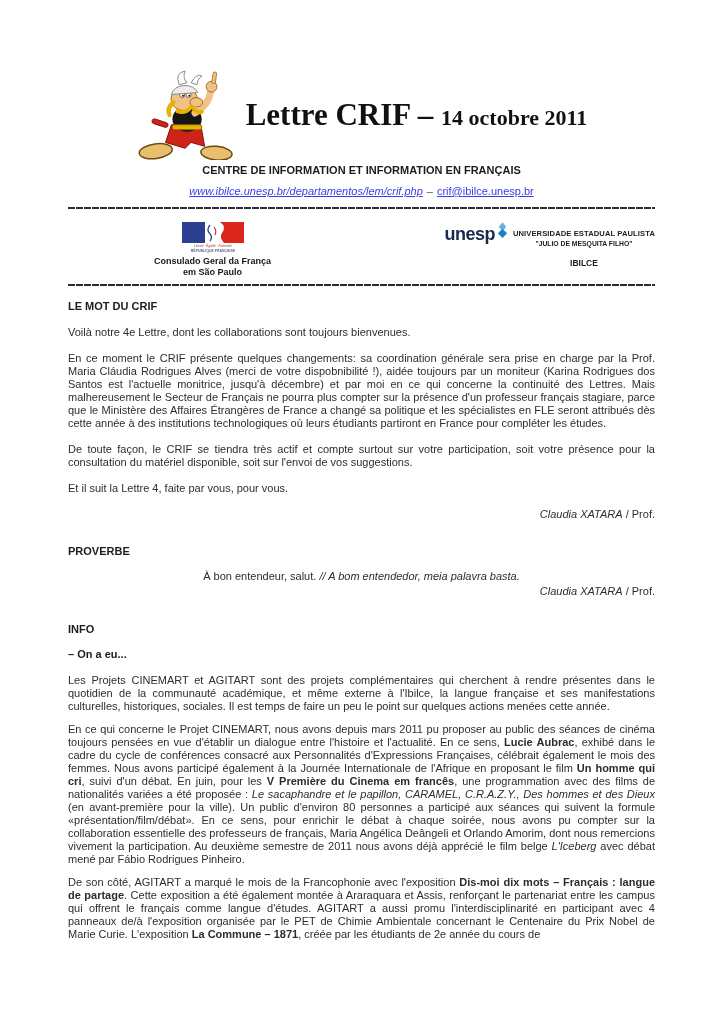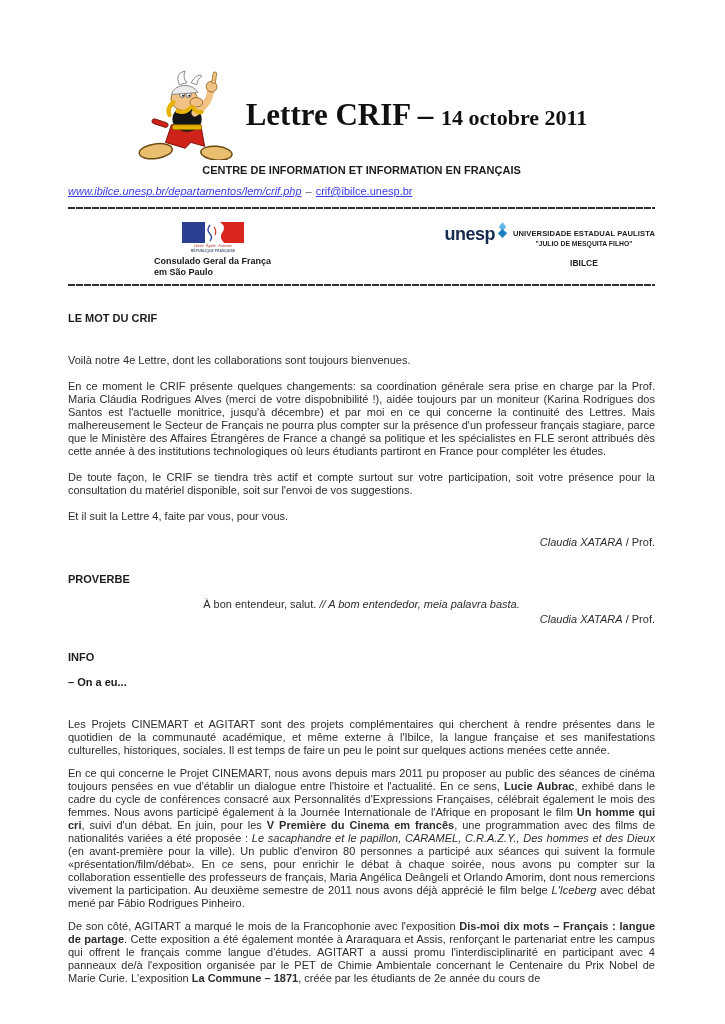--- a/index.html
+++ b/index.html
@@ -17,58 +17,58 @@
   .header-row { display: flex; justify-content: center; align-items: center; }
   .mascot { width: 108px; height: 90px; flex: 0 0 auto; }
   .doc-title {
     font-family: "Liberation Serif", serif;
     font-weight: bold; font-size: 31px;
     white-space: nowrap; margin-left: 2px; color: #111;
   }
   .doc-title .title-date { font-size: 22px; }
 
   .org-line { text-align: center; font-weight: bold; font-size: 11px; margin-top: 4px; color: #1c1c1c; }
-  .links-line { text-align: left; font-size: 11px; margin-top: 9px; }
+  .links-line { text-align: center; font-size: 11px; margin-top: 9px; }
   .links-line a { color: #3b3bea; text-decoration: underline; cursor: pointer; }
   .link-url { font-style: italic; }
   .link-sep { color: #555; margin: 0 4px; }
 
   .rule {
     height: 2px; margin-top: 10px;
     background: repeating-linear-gradient(90deg, #2e2e2e 0 6.5px, rgba(0,0,0,0) 6.5px 8px);
   }
 
   
   .logos-row { display: flex; align-items: flex-start; margin-top: 13px; height: 58px; }
   .consulate-block { margin-left: 86px; display: flex; flex-direction: column; align-items: center; }
-  .consulate-caption { font-size: 9px; font-weight: bold; line-height: 1.25; margin-top: 1px; color: #191919; }
+  .consulate-caption { font-size: 9px; font-weight: bold; line-height: 1.25; text-align: center; margin-top: 1px; color: #191919; }
   .unesp-block { margin-left: auto; }
   .unesp-top { display: flex; align-items: flex-start; }
   .unesp-word {
     font-size: 18px; font-weight: bold; letter-spacing: -0.5px;
     color: #16294e; line-height: 0.85; margin-top: 5px;
   }
   .unesp-diamond { width: 13px; height: 17px; margin-left: 1px; }
   .unesp-right { display: flex; flex-direction: column; align-items: center; margin-left: 4px; margin-top: 7px; }
   .unesp-line1 { font-size: 7.6px; font-weight: bold; color: #1d1d1d; letter-spacing: 0.1px; }
   .unesp-line2 { font-size: 6.8px; font-weight: bold; color: #1d1d1d; margin-top: 2px; }
   .unesp-unit  { font-size: 8.5px; font-weight: bold; color: #1d1d1d; margin-top: 11px; }
 
   .rule-2 { margin-top: 4px; }
 
   
   .section-heading { font-size: 11px; font-weight: bold; color: #1c1c1c; }
-  .h-mot { margin-top: 26px; }
+  .h-mot { margin-top: 14px; }
   .h-proverbe { margin-top: 24px; }
   .h-info { margin-top: 25px; }
   .sub-heading { font-size: 11px; font-weight: bold; color: #1c1c1c; margin-top: 13px; }
 
   p { font-size: 11px; line-height: 13px; margin: 0; text-align: justify; color: #2d2d2d; }
   .mt-par { margin-top: 13px; }
-  .mt-par-lg { margin-top: 30px; }
+  .mt-par-lg { margin-top: 14px; }
   .signature { text-align: right; }
   .proverb-line { text-align: center; }
   .sig-1 { margin-top: 13px; }
   .sig-2 { margin-top: 2px; }
   .flow { margin-top: 10px; }
 </style>
 </head>
 <body>
 
 <div class="page">

